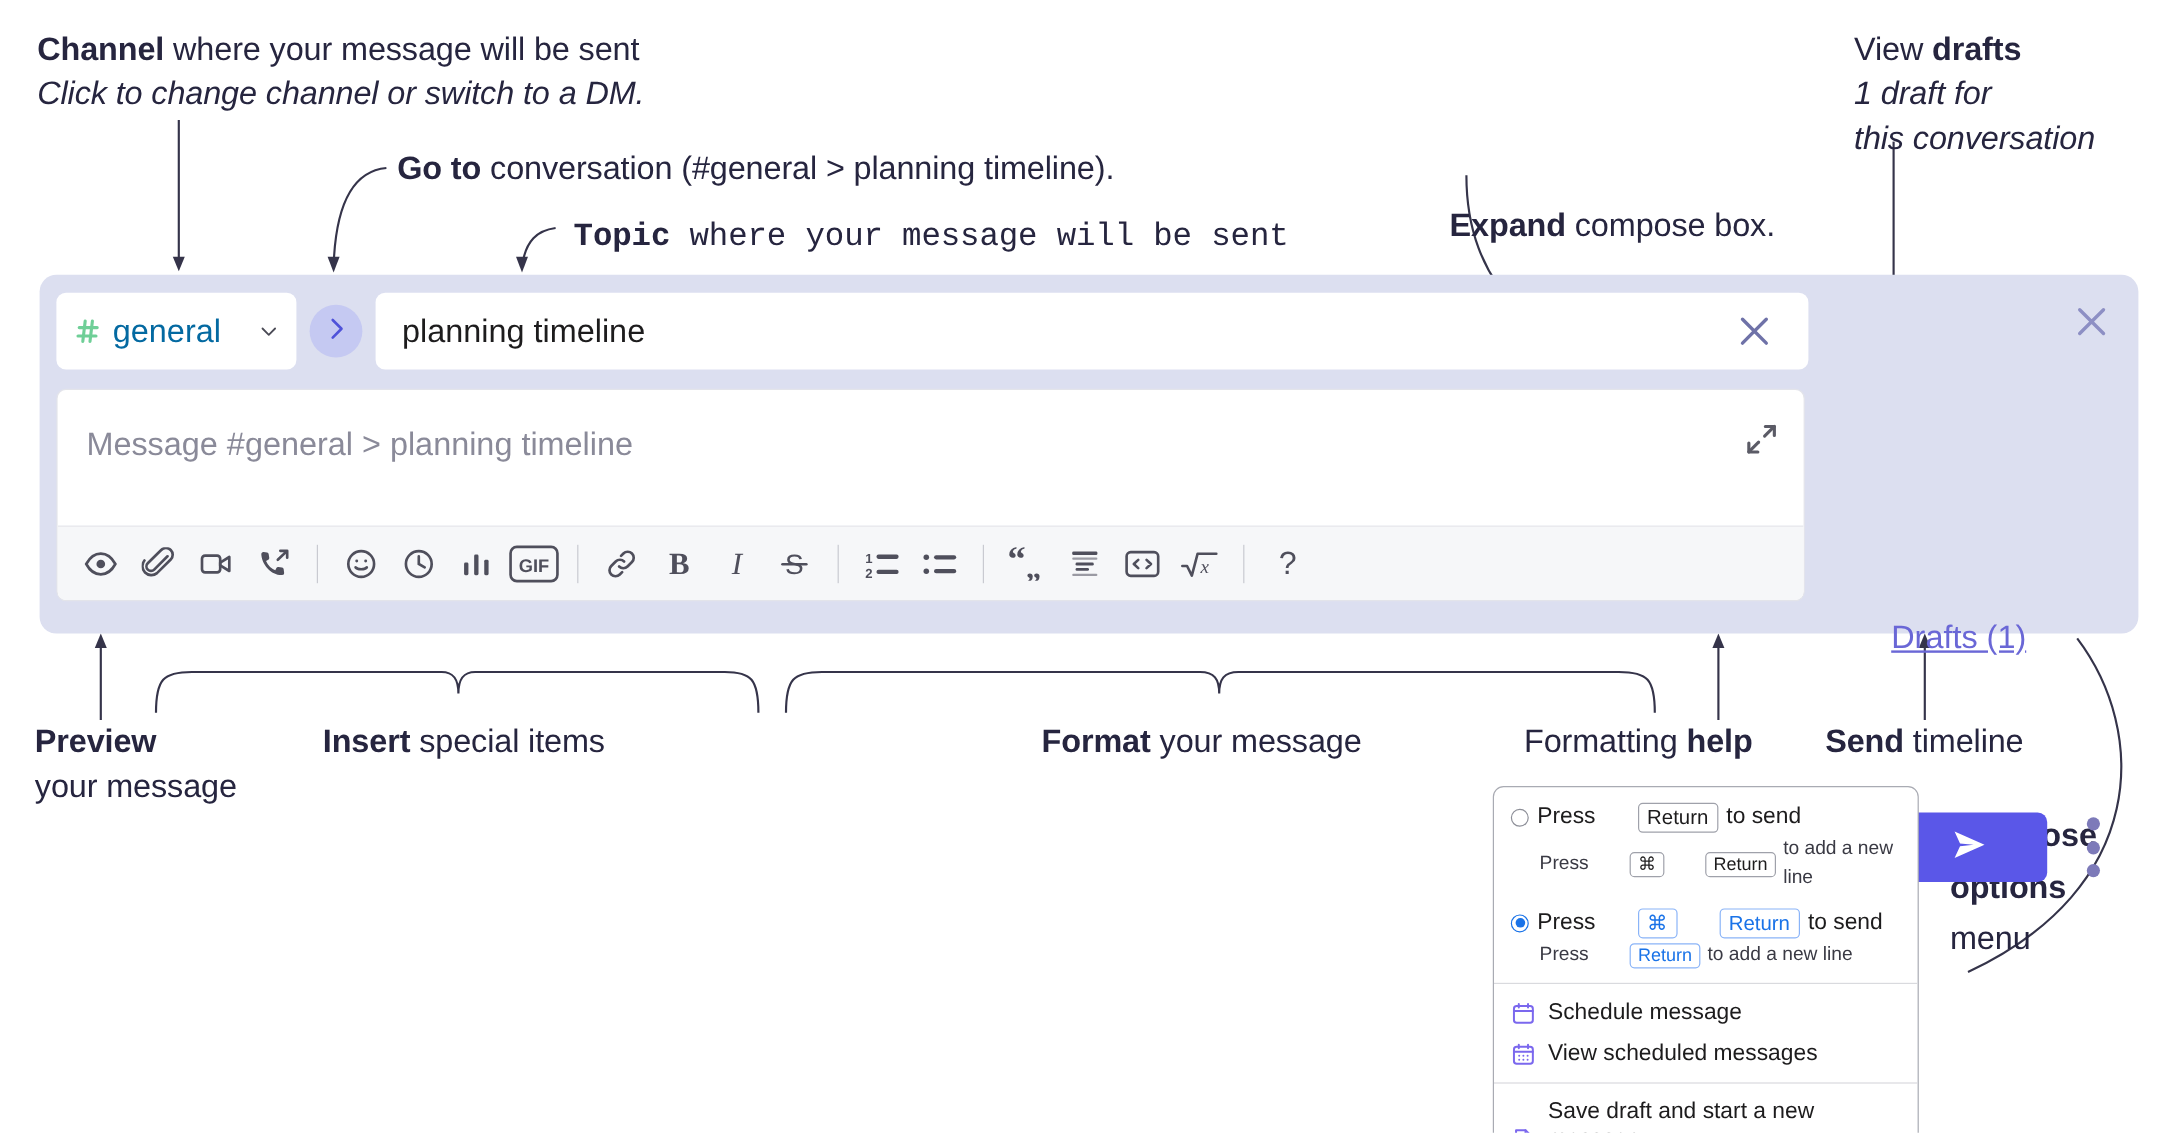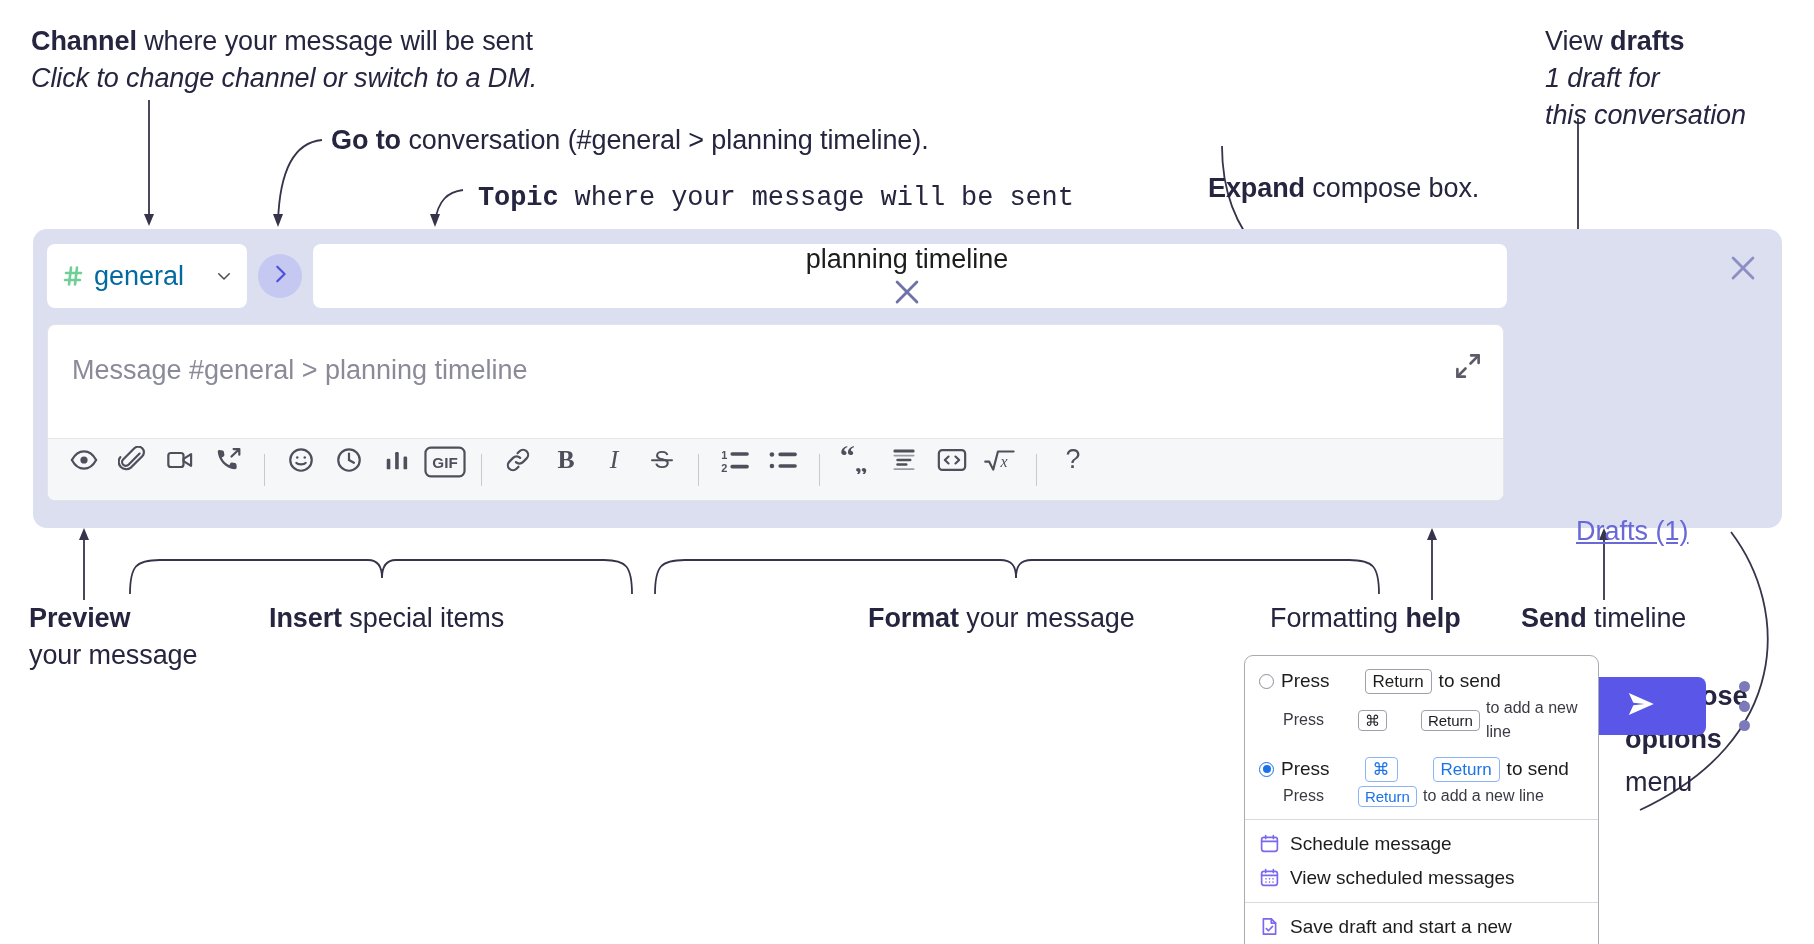--- a/index.html
+++ b/index.html
@@ -62,21 +62,20 @@
     margin:0 11px;
     display:flex;align-items:center;justify-content:center;
     flex:0 0 44px;
   }
   .topic-field{
     width:1194px;height:64px;
     background:#ffffff;border-radius:8px;
     display:flex;align-items:center;
     padding:0 28px 0 22px;
     box-sizing:border-box;
-    flex-direction:column;
   }
   .topic-text{font-size:27px;color:#1d1c1d;flex:1 1 auto;}
   .topic-clear{width:34px;height:34px;flex:0 0 34px;}
 
   
   .msg-box{
     position:absolute;left:14px;top:95px;
     width:1457px;height:177px;
     background:#ffffff;border-radius:8px;
     overflow:hidden;
@@ -92,21 +91,21 @@
   .toolbar{
     position:absolute;left:0;right:0;bottom:0;height:62px;
     background:#f6f7f9;
     border-top:1px solid #e6e7ec;
     display:flex;align-items:center;
     padding-left:12px;
     box-sizing:border-box;
   }
   .tb-btn{
     width:48px;height:48px;
-    display:flex;justify-content:center;
+    display:flex;align-items:center;justify-content:center;
     color:#5b5b66;
     flex:0 0 48px;
   }
   .tb-sep{width:1px;height:32px;background:#c9cad1;margin:0 12px;flex:0 0 1px;}
 
   
   .drafts-link{
     position:absolute;left:1543px;top:287px;
     font-size:27px;color:#6a67d6;
     white-space:nowrap;
@@ -159,21 +158,21 @@
     color:#1d1c1d;background:#fff;margin-left:28px;
   }
   .kbd.blue{border-color:#8ab4f8;color:#1a73e8;}
   .dd-opt-sub{
     display:flex;align-items:center;gap:6px;
     font-size:16px;color:#3a3a44;line-height:24px;
     padding-left:24px;margin-top:2px;
   }
   .dd-opt-sub .kbd{font-size:15px;padding:0px 6px;line-height:19px;}
   .dd-item{
-    display:flex;align-items:flex-start;gap:10px;
+    display:flex;align-items:flex-end;gap:10px;
     font-size:19px;color:#1d1c1d;
     padding:6px 14px;
   }
   .dd-ico{width:21px;height:21px;flex:0 0 21px;color:#7b68ee;}
   .dd-block{padding:7px 0;}
 </style>
 </head>
 <body>
 
 <div class="stage">

